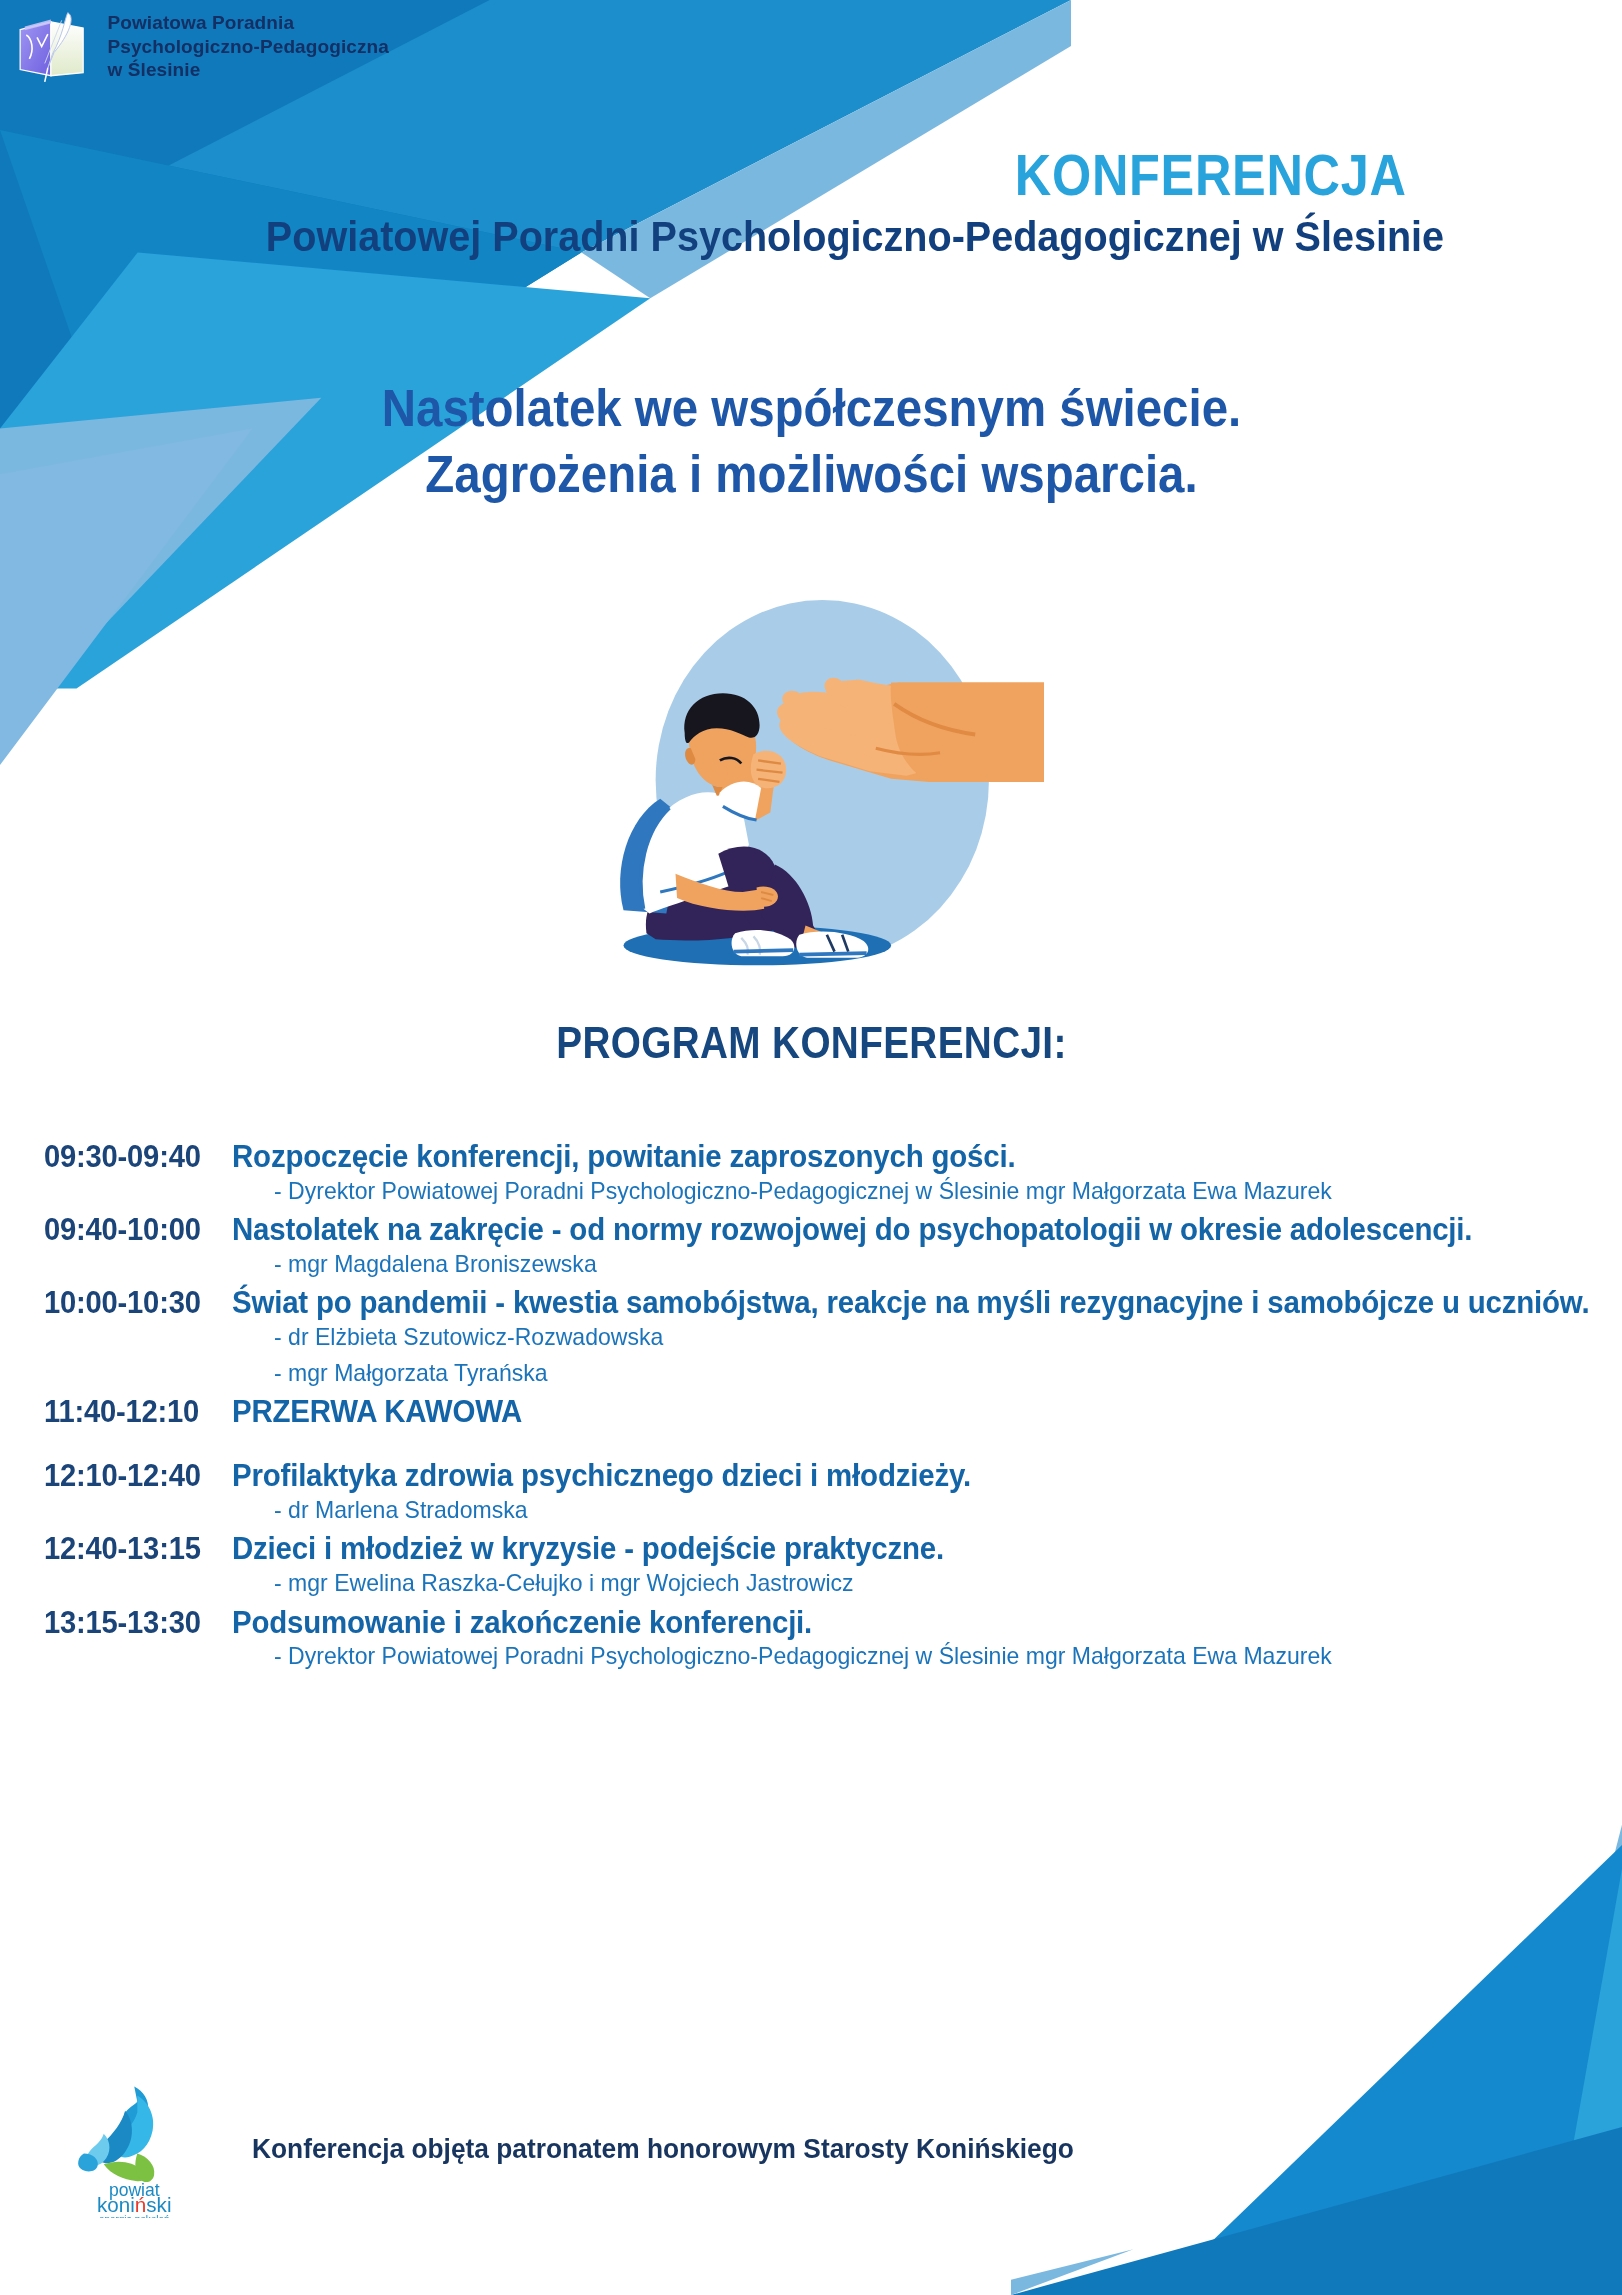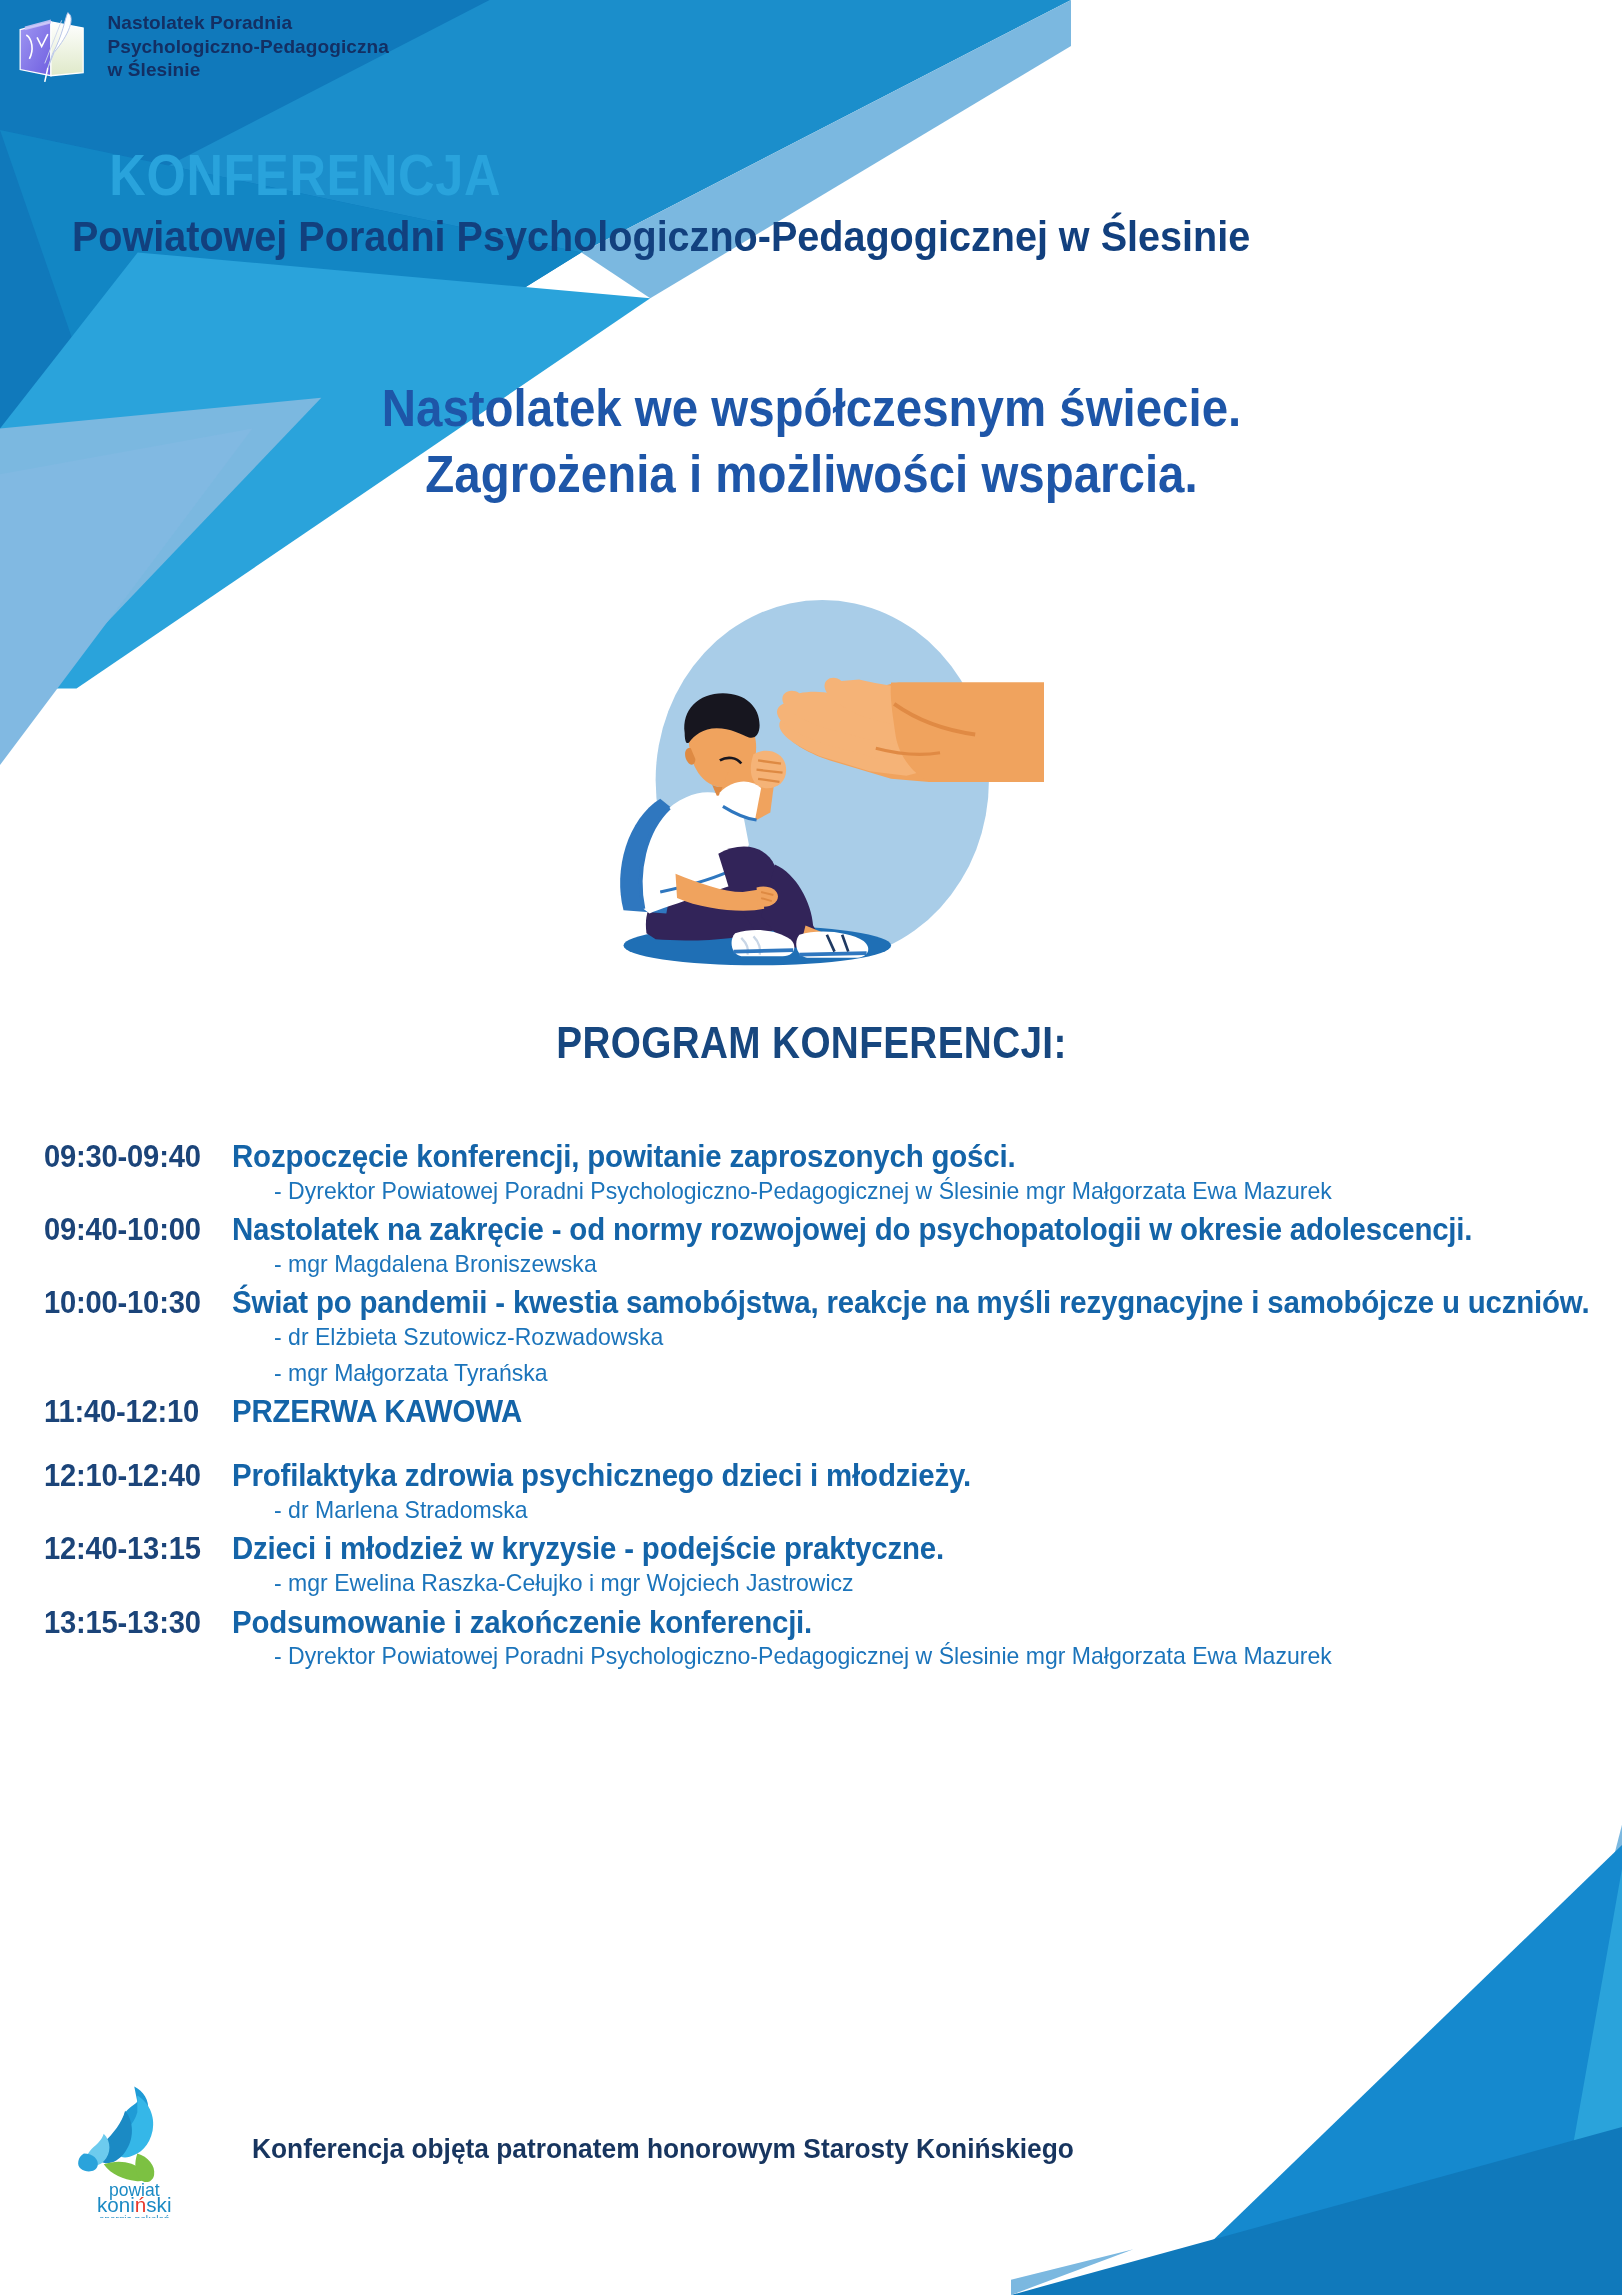--- a/index.html
+++ b/index.html
@@ -43,24 +43,24 @@
     font-size: 19px;
     font-weight: 700;
     line-height: 1.22;
     letter-spacing: 0.1px;
     white-space: pre-line;
   }
 
   
   #title-block {
     position: absolute;
-    left: 12px;
+    left: 6px;
     top: 145px;
     width: 1498px;
-    text-align: left;
+    text-align: right;
   }
   #kicker {
     color: #29a3dc;
     font-size: 58px;
     font-weight: 700;
     letter-spacing: 0.8px;
     line-height: 1.04;
     transform: scaleX(.87);
   }
   #org-line {
@@ -209,21 +209,21 @@
       </defs>
       <path d="M8 28 L48 18 L48 88 L8 80 Z" fill="url(#bookGrad)" stroke="#ffffff" stroke-width="1.6"></path>
       <path d="M48 18 L90 26 L90 84 L48 88 Z" fill="url(#pageGrad)" stroke="#ffffff" stroke-width="1.6"></path>
       <path d="M14 24 L48 15 L48 20 L14 29 Z" fill="#c9c3f8" opacity=".9"></path>
       <path d="M16 35 C24 40 26 55 20 66" fill="none" stroke="#ffffff" stroke-width="2.1"></path>
       <path d="M30 38 L36 50 L44 34" fill="none" stroke="#ffffff" stroke-width="2.1"></path>
       <path d="M70 6 C80 12 72 34 52 58 L44 78 L50 60 C64 34 66 14 70 6 Z" fill="#ffffff" stroke="#b9c6e8" stroke-width="1.3"></path>
       <path d="M62 16 L40 72" fill="none" stroke="#cfd8ee" stroke-width="1.2"></path>
       <path d="M44 78 L40 96" fill="none" stroke="#ffffff" stroke-width="2"></path>
     </svg>
-    <div id="org-logo-text">Nastolatek Poradnia
+    <div id="org-logo-text">Powiatowa Poradnia
 Psychologiczno-Pedagogiczna
 w Ślesinie</div>
   </div>
 
   <div id="title-block">
     <div id="kicker">KONFERENCJA</div>
     <div id="org-line">Powiatowej Poradni Psychologiczno-Pedagogicznej w Ślesinie</div>
   </div>
 
   <div id="main-title">

